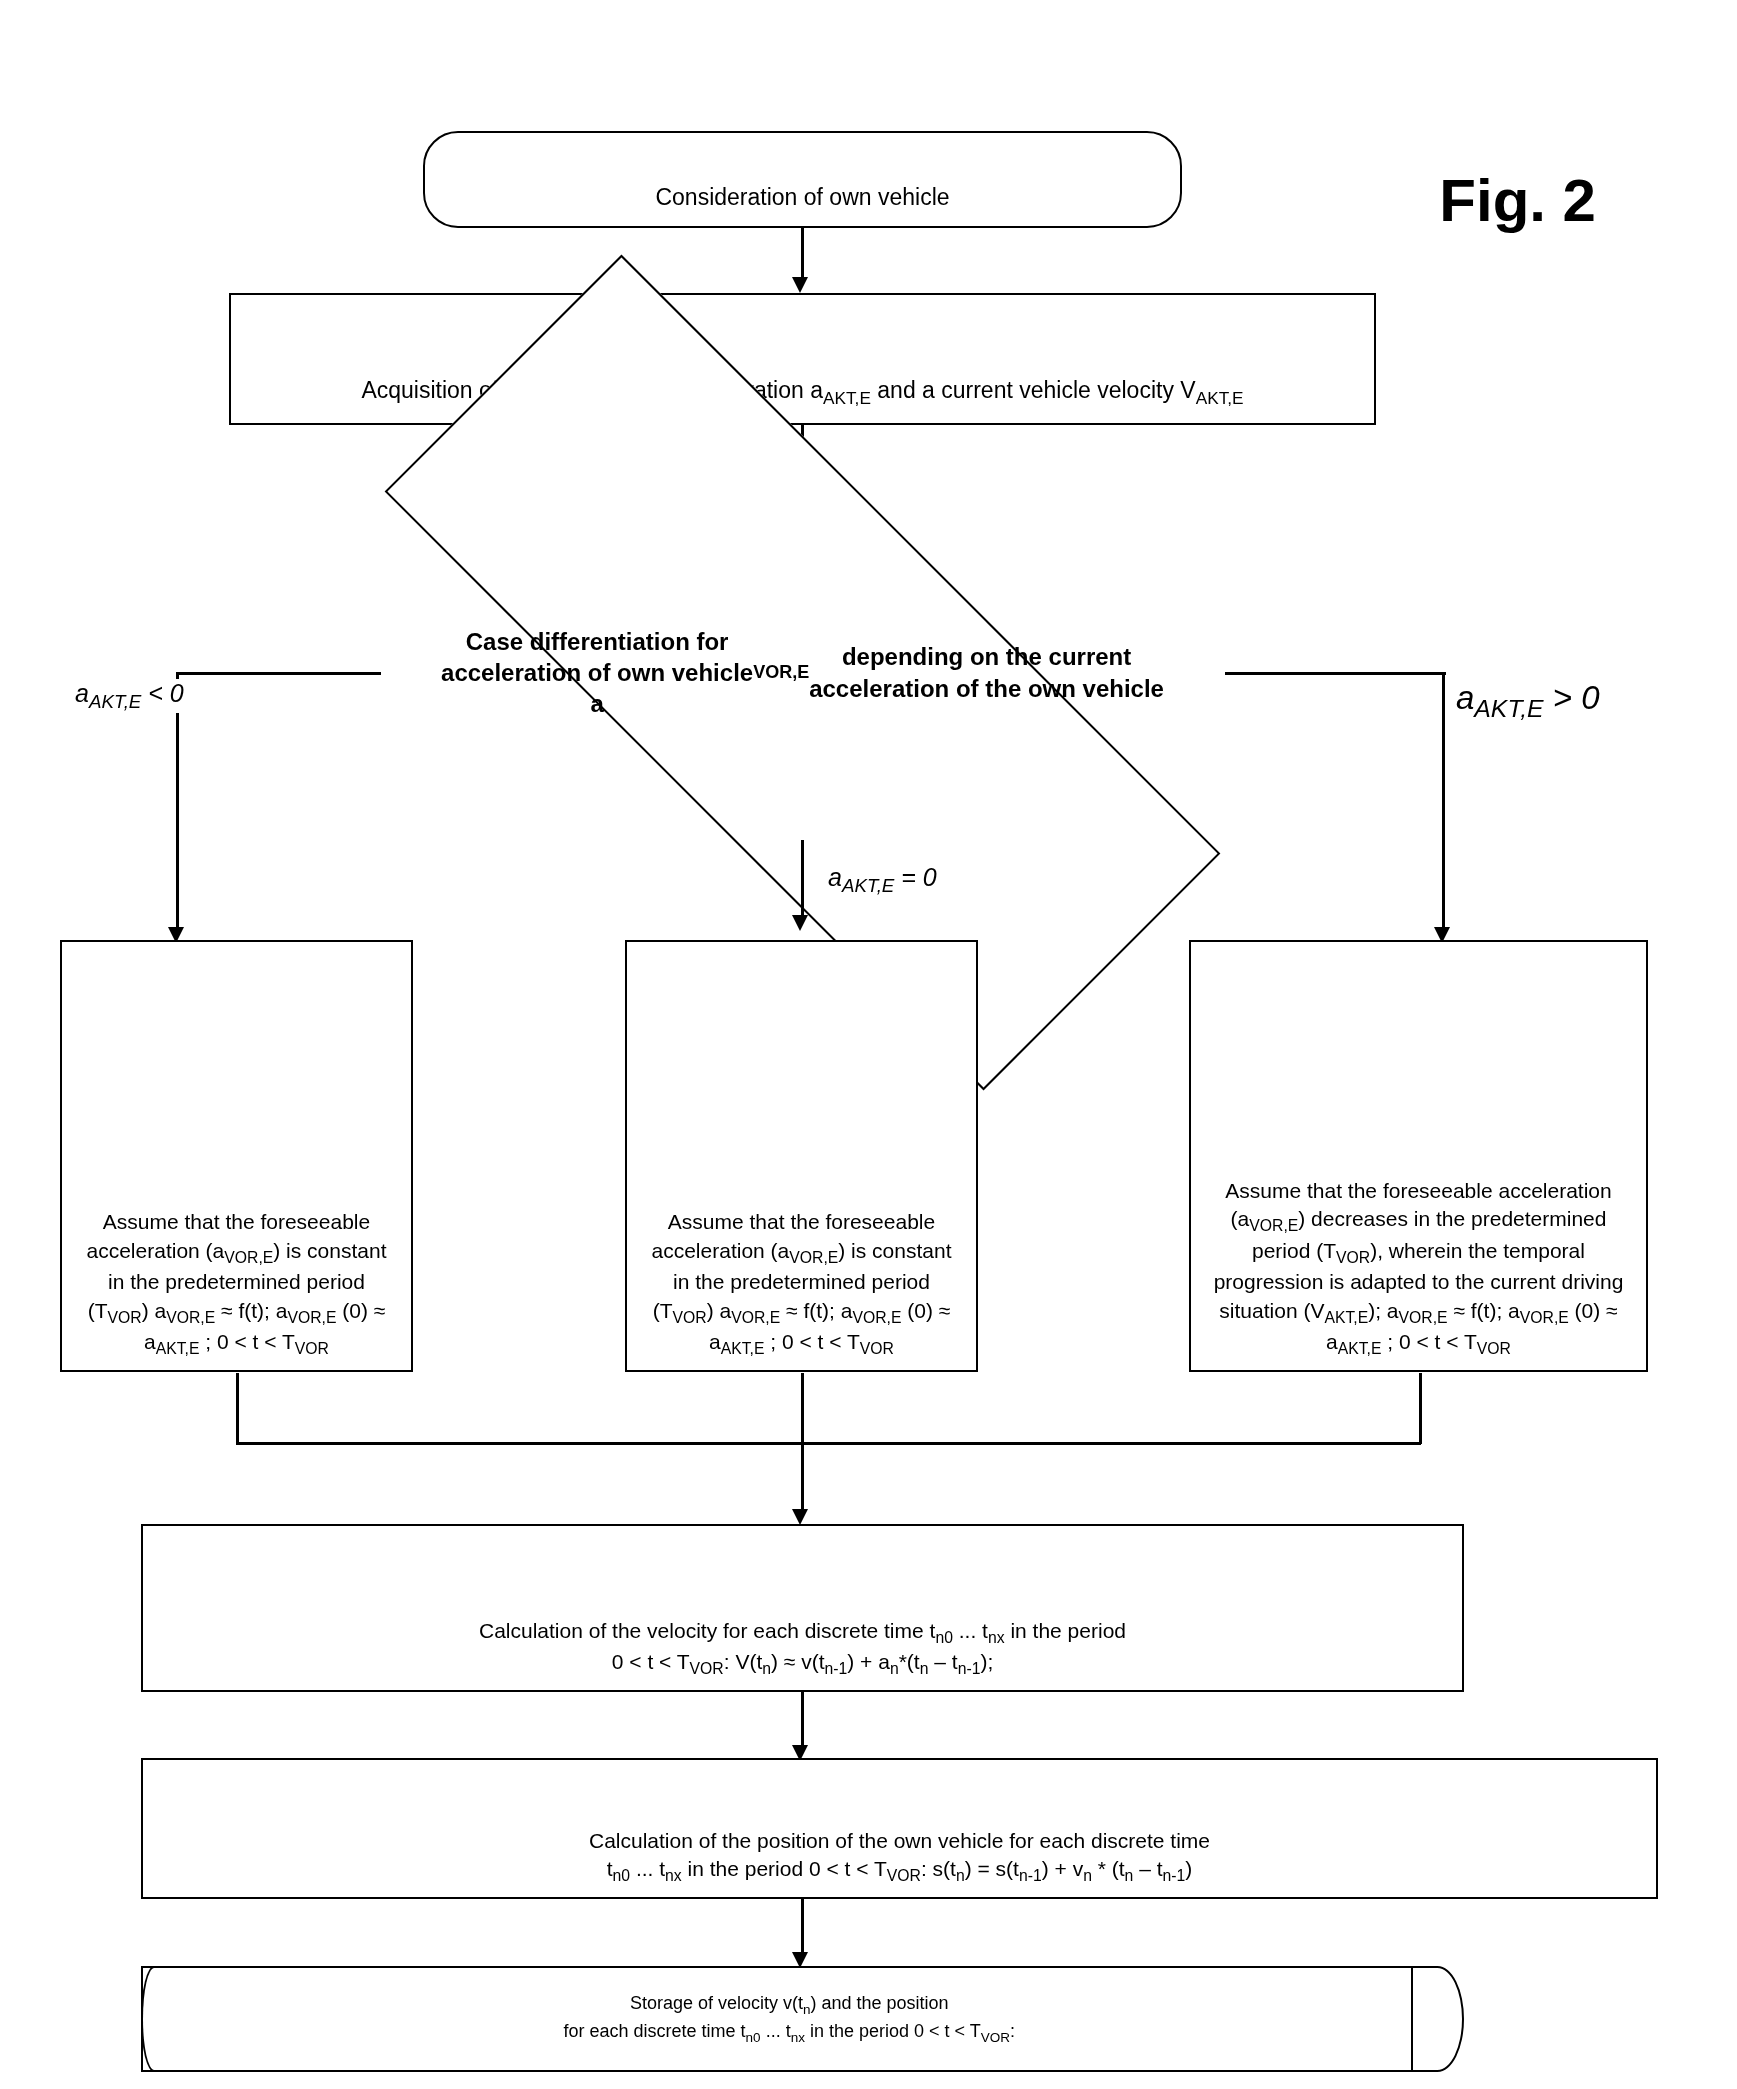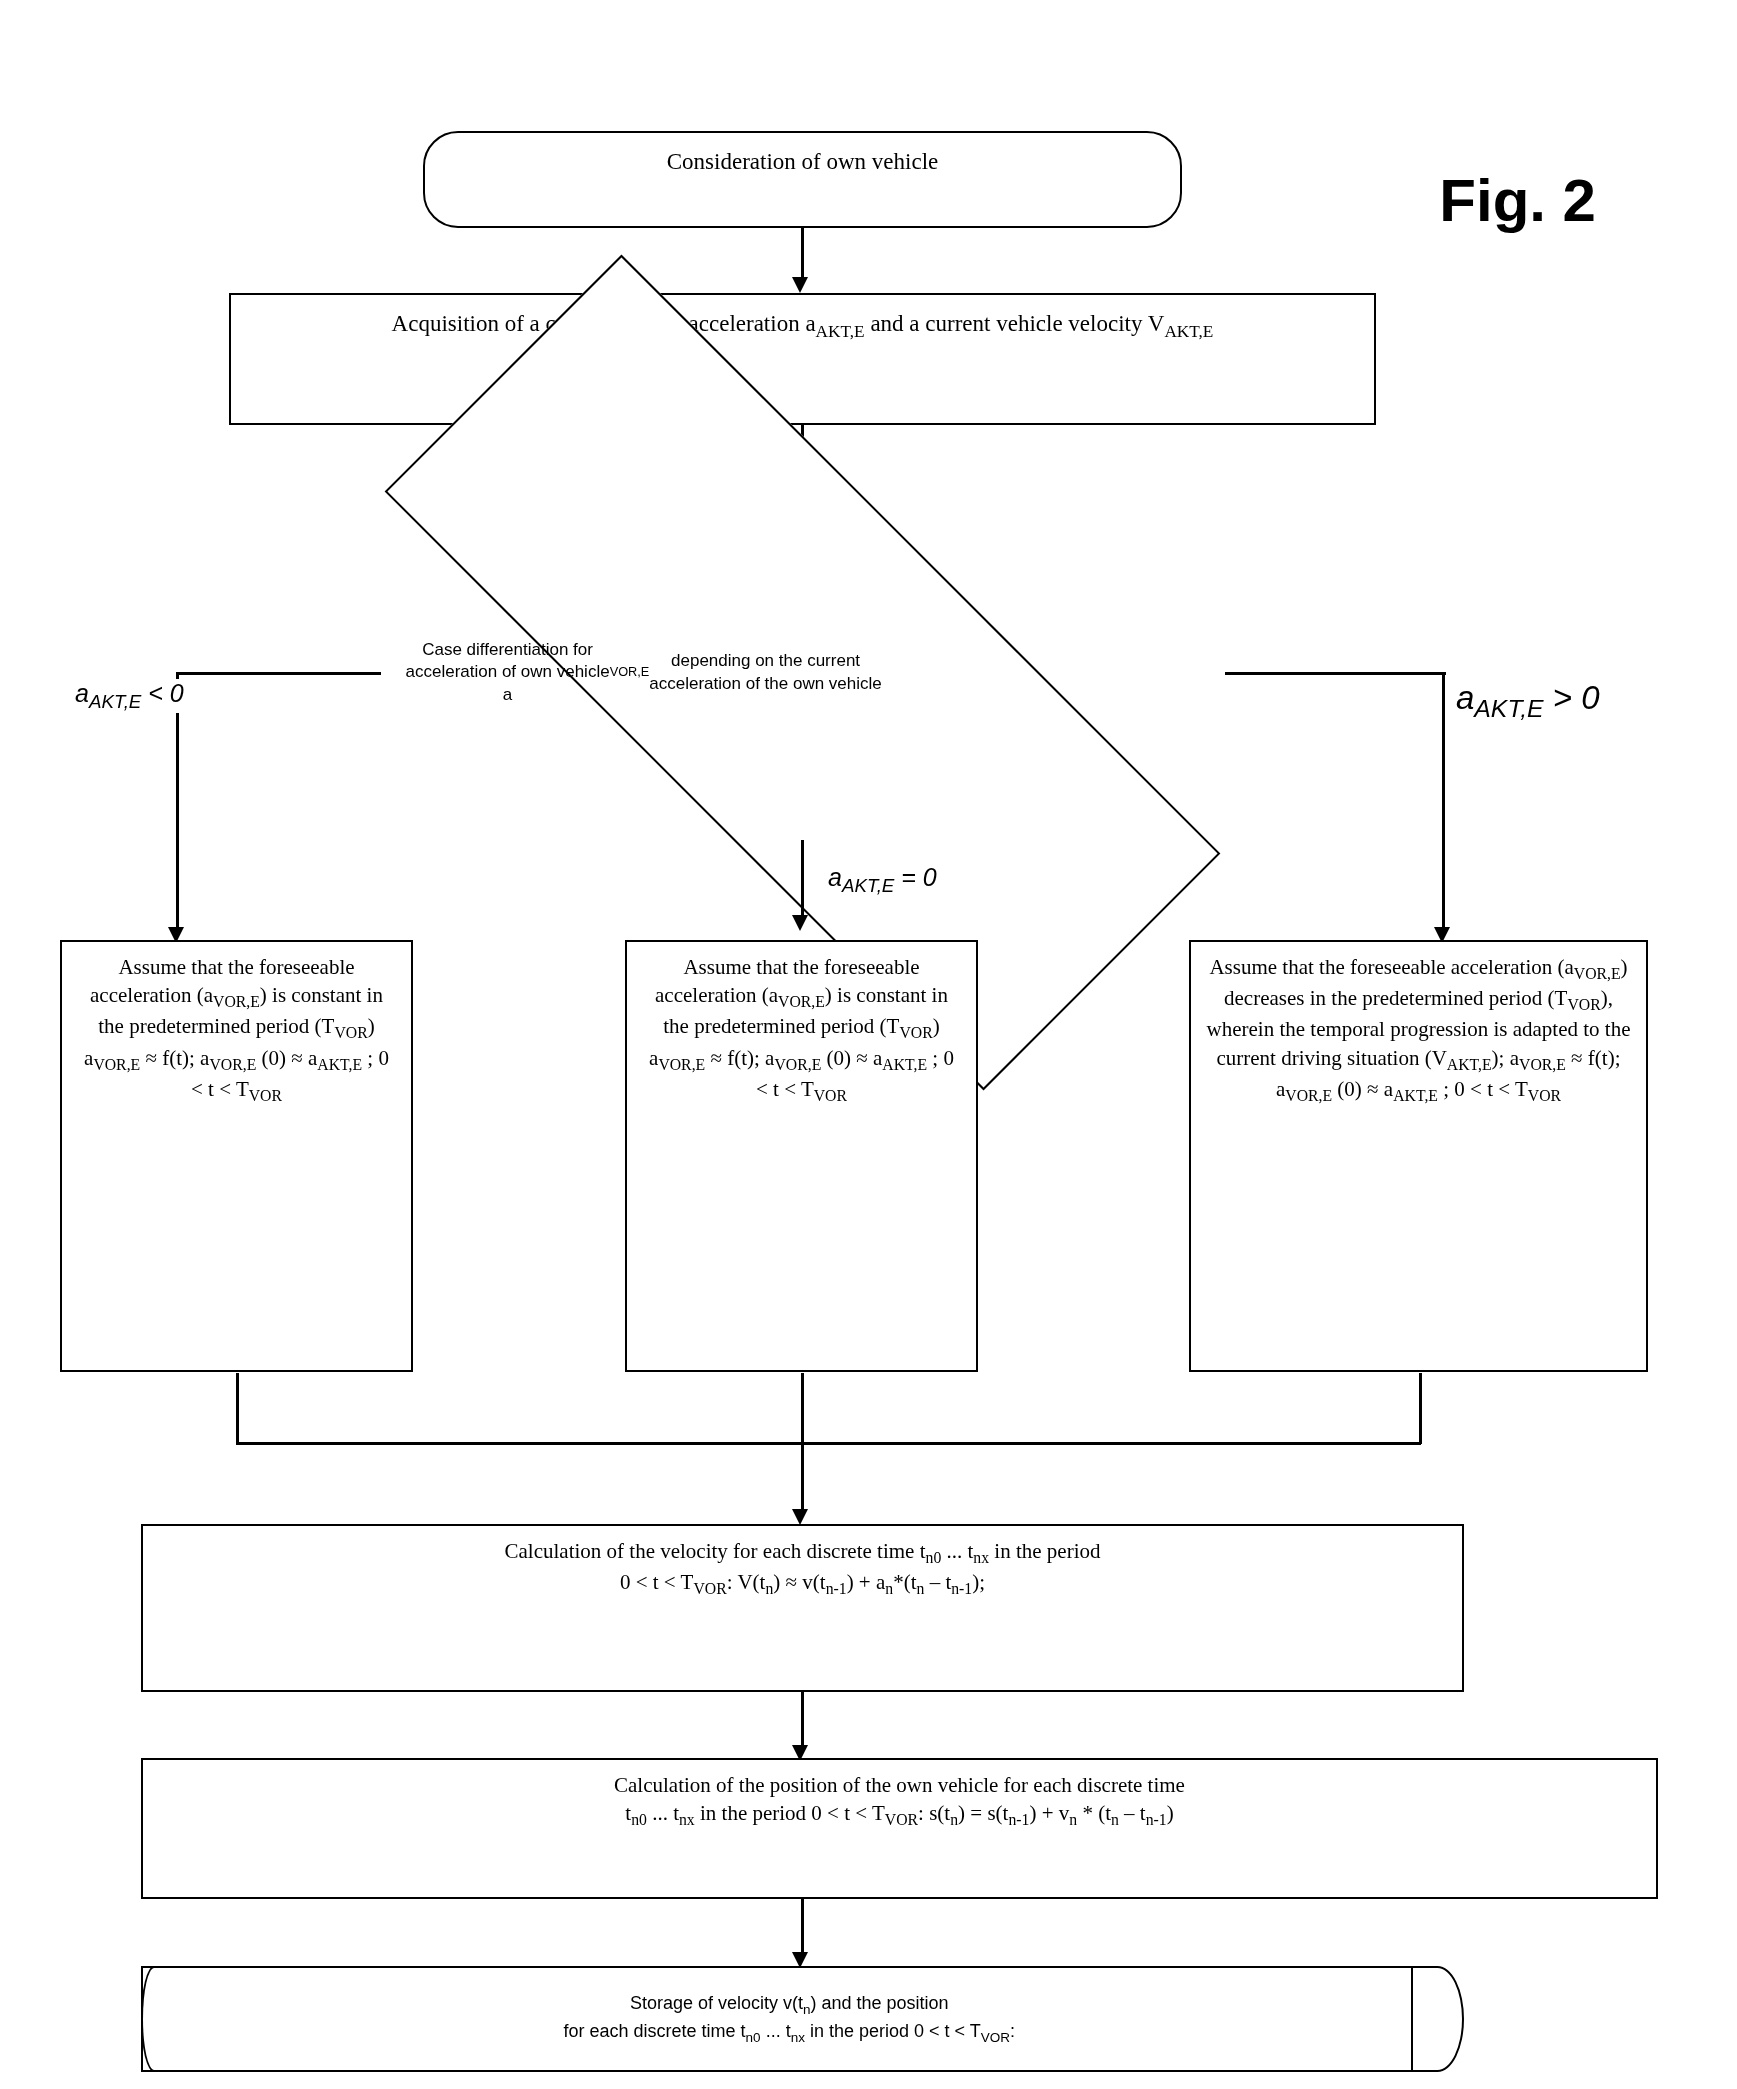--- a/index.html
+++ b/index.html
@@ -14,24 +14,23 @@
     .diagram-container {
       position: relative;
       width: 1737px;
       height: 2090px;
       background: #fff;
     }
     
     .shape {
       position: absolute;
       display: flex;
-      align-items: flex-start;
+      align-items: flex-end;
       justify-content: center;
       text-align: center;
-      font-family: Liberation Serif, serif;
     }
     .rounded-rect {
       border: 2.6px solid #000;
       border-radius: 35px;
       background: #fff;
     }
     .rect-double {
       border: 2.6px solid #000;
       background: #fff;
     }
@@ -53,24 +52,26 @@
       height: 100%;
       background: #fff;
       transform: rotate(45deg);
       border: 2.6px solid #000;
     }
     .diamond-text {
       position: absolute;
       top: 0; left: 0; right: 0; bottom: 0;
       display: flex;
       align-items: center;
+      justify-content: center;
       text-align: center;
-      font-size: 17px;
+      font-size: 24px;
       padding: 26.5px;
       line-height: 1.3;
+      font-weight: bold;
     }
     
     .arrow {
       position: absolute;
       background: #000;
     }
     .arrow-v {
       width: 2.6px;
     }
     .arrow-h {

